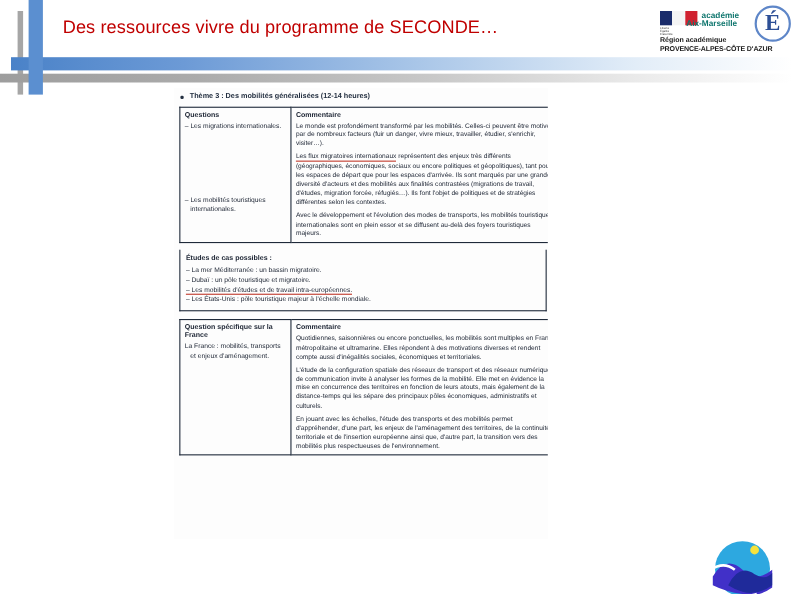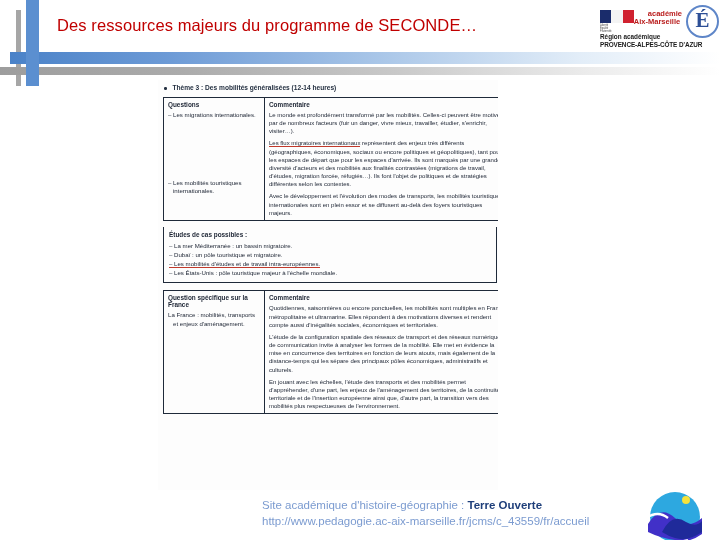--- a/index.html
+++ b/index.html
@@ -52,22 +52,22 @@
   .marianne .flag { display: flex; width: 34px; height: 13px; }
   .marianne .flag i { display: block; flex: 1 1 auto; height: 100%; }
   .marianne .flag .b { background: #1a2c6b; }
   .marianne .flag .w { background: #f4f4f4; }
   .marianne .flag .r { background: #d0212f; }
   .marianne .sub {
     font-size: 2.6px; color: #3a3a3a; line-height: 1.25; margin-top: 1px;
     font-family: "Liberation Sans", sans-serif; letter-spacing: .05px;
   }
   .acad-words {
-    position: absolute; left: 38px; top: 6px; width: 50px;
-    text-align: right; color: #b91c1c; line-height: 1.12;
+    position: absolute; left: 28px; top: 6px; width: 50px;
+    text-align: right; color: #0f766e; line-height: 1.12;
   }
   .acad-words .l1 { font-size: 7.5px; font-weight: bold; }
   .acad-words .l2 { font-size: 7.5px; font-weight: bold; text-align: center; }
   .e-badge {
     position: absolute; left: 92px; top: 1px; width: 29px; height: 29px;
     border: 2px solid #5e86c8; border-radius: 50%;
     color: #2d4f96; font-size: 21px; font-weight: bold;
     line-height: 26px; text-align: center;
     font-family: "Liberation Serif", serif;
   }
@@ -156,21 +156,21 @@
 </head>
 <body>
 
 <div id="slide-deco">
   <div class="deco-vert-gray"></div>
   <div class="deco-horiz-gray"></div>
   <div class="deco-horiz-blue"></div>
   <div class="deco-vert-blue"></div>
 </div>
 
-<div id="slide-title">Des ressources majeurs du programme de SECONDE…</div>
+<div id="slide-title">Des ressources vivre du programme de SECONDE…</div>
 
 <div id="academy-logo">
   <div class="marianne">
     <div class="flag">
       <i class="b"></i>
       <i class="w"></i>
       <i class="r"></i>
     </div>
     <div class="sub">
       <div>Liberté</div>
@@ -236,22 +236,20 @@
         <div class="ctext">L'étude de la configuration spatiale des réseaux de transport et des réseaux numériques de communication invite à analyser les formes de la mobilité. Elle met en évidence la mise en concurrence des territoires en fonction de leurs atouts, mais également de la distance-temps qui les sépare des principaux pôles économiques, administratifs et culturels.</div>
         <div class="ctext">En jouant avec les échelles, l'étude des transports et des mobilités permet d'appréhender, d'une part, les enjeux de l'aménagement des territoires, de la continuité territoriale et de l'insertion européenne ainsi que, d'autre part, la transition vers des mobilités plus respectueuses de l'environnement.</div>
       </td>
     </tr>
   </tbody>
     </table>
 
 </div>
 
 <div id="slide-footer">
-  <div class="footer-line1"><span>Site académique d'histoire-géographie : </span><b>Terre Ouverte</b></div>
-  <div class="footer-line2">http://www.pedagogie.ac-aix-marseille.fr/jcms/c_43559/fr/accueil</div>
 
   <svg id="terre-ouverte-logo" viewBox="0 0 66 58">
     <circle cx="33" cy="29" r="25" fill="#2da8e0"></circle>
     <circle cx="44" cy="12" r="4" fill="#f6e23c"></circle>
     <path d="M6 36 Q18 16 33 30 Q46 42 60 30 L60 46 Q46 56 33 52 Q18 50 6 44 Z" fill="#4130c8"></path>
     <path d="M20 44 Q30 24 44 34 Q54 40 60 33 L60 44 Q46 54 33 50 Q26 48 20 44 Z" fill="#1f2a9a"></path>
     <path d="M4 30 Q16 22 26 30" stroke="#ffffff" stroke-width="2.4" fill="none"></path>
     <path d="M8 48 Q24 58 46 52" stroke="#ffffff" stroke-width="2.2" fill="none"></path>
   </svg>
 </div>

